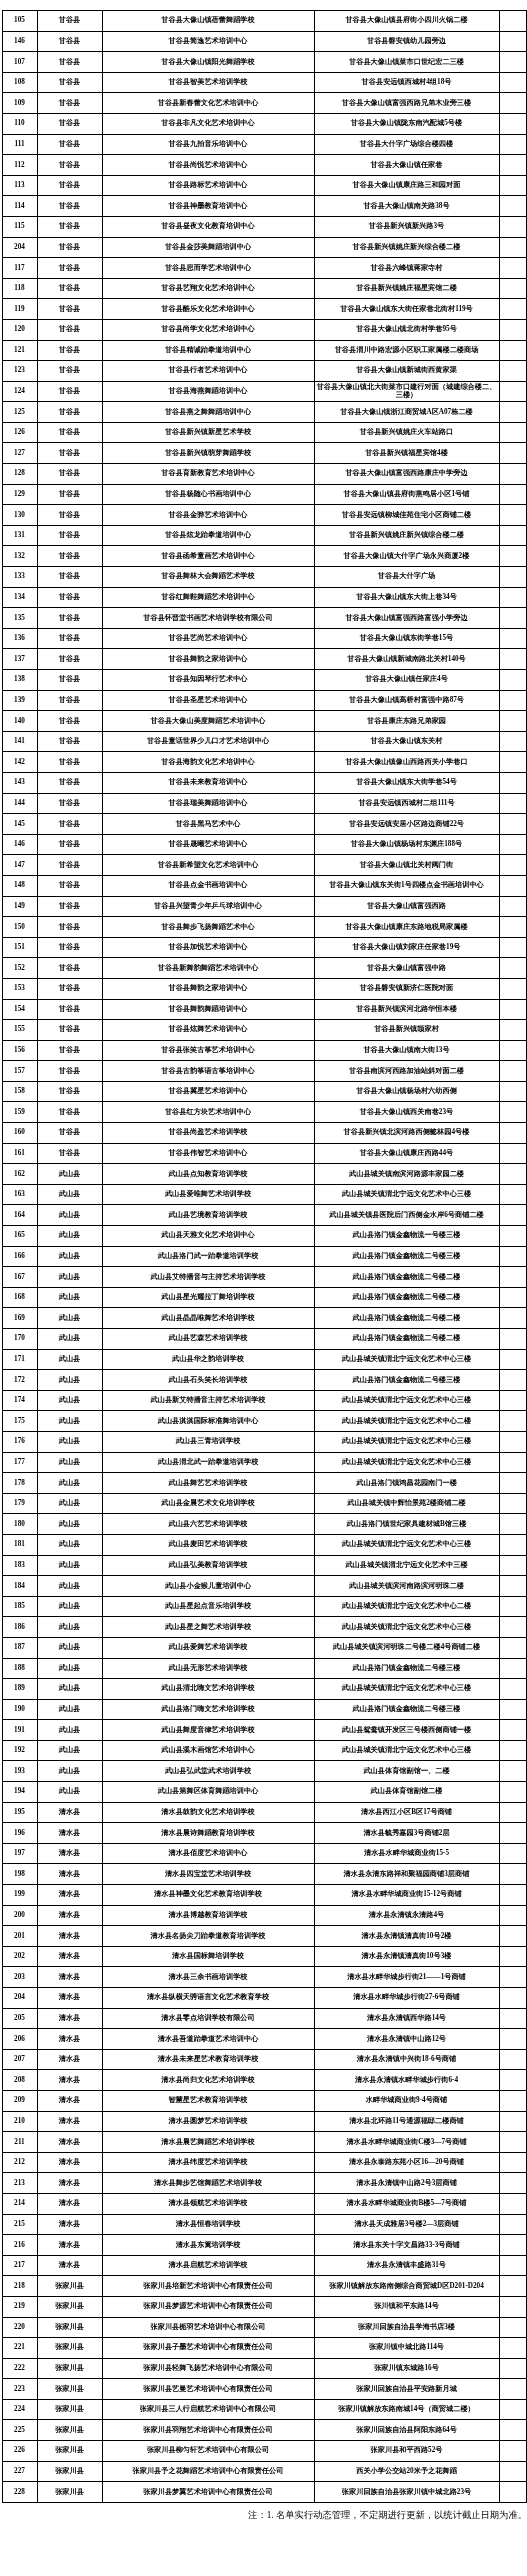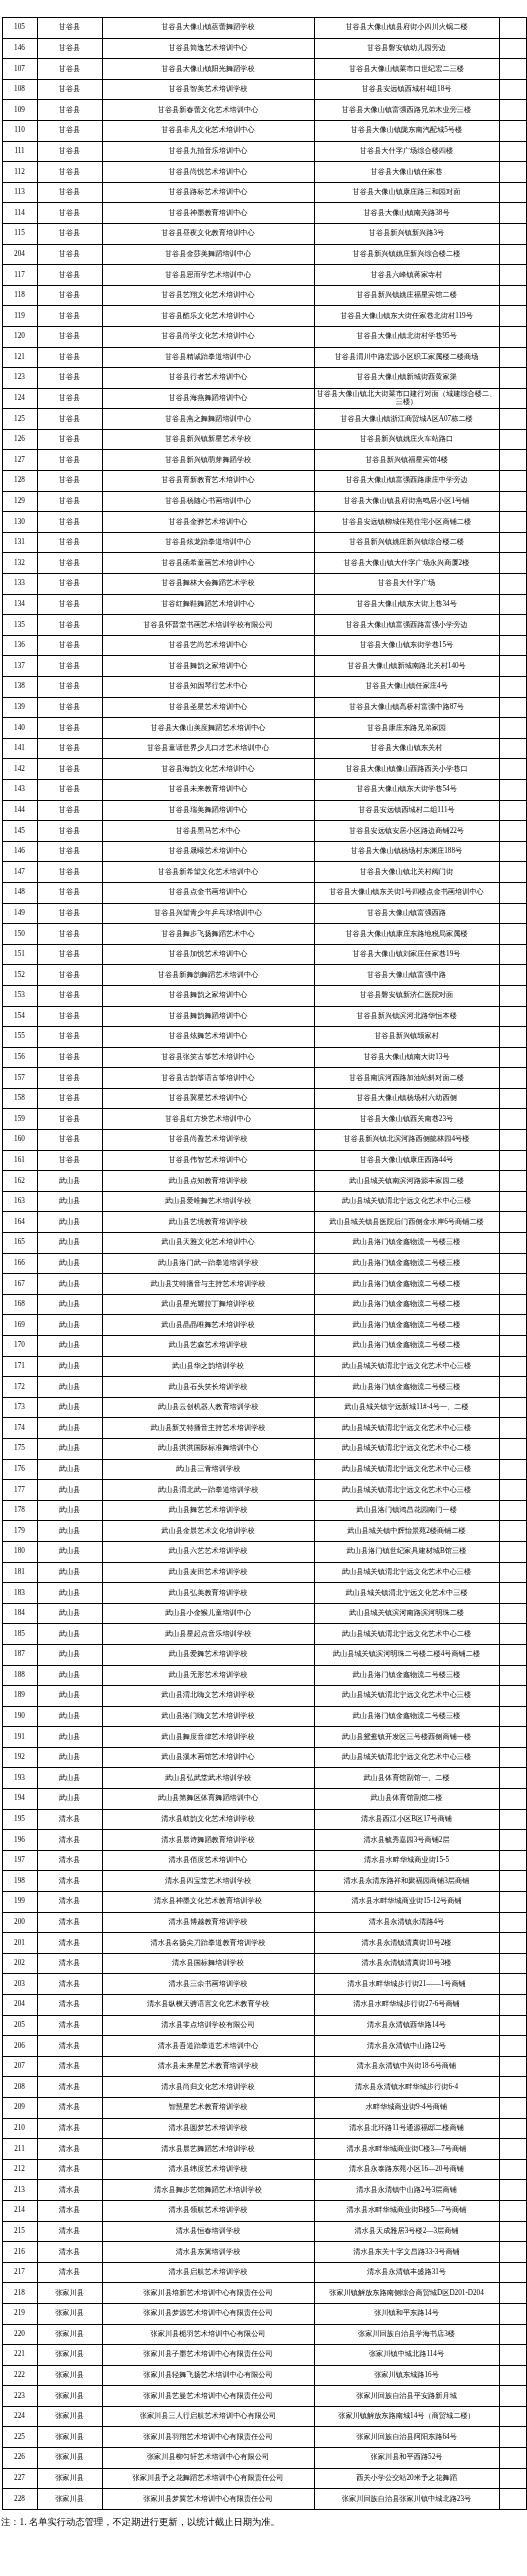--- a/index.html
+++ b/index.html
@@ -3,42 +3,44 @@
 <meta charset="utf-8">
 <style>
   html,body{margin:0;padding:0;}
   body{
     width:528px;height:2618px;position:relative;overflow:hidden;
     background:#ffffff;color:#000;
     font-family:"Liberation Serif","DejaVu Serif",serif;
   }
   table.list{
     border-collapse:collapse;table-layout:fixed;
-    margin-left:1.5px;margin-top:17px;
+    margin-left:1.5px;margin-top:10px;
     width:524px;
+    font-weight:bold;
   }
   table.list td{
     border:1px solid #000;
     text-align:center;vertical-align:middle;
     font-size:7.2px;line-height:8.8px;
     padding:0.5px 1.5px;
     overflow:hidden;
     word-break:break-all;
   }
   table.list tr{height:20.6px;}
   col.c0{width:35px}
   col.c1{width:65px}
   col.c2{width:212px}
   col.c3{width:185px}
   col.c4{width:27px}
   .notes{
     margin-top:6.2px;
     padding:0 1px;
     font-size:9.3px;line-height:13.4px;
     letter-spacing:0;
+    text-align:right;
   }
   .notes .ln{white-space:nowrap;}
 </style>
 </head>
 <body>
 
 <table class="list">
   <colgroup>
     <col class="c0">
       <col class="c1">
@@ -510,27 +512,20 @@
         <td></td>
       </tr>
       <tr>
         <td>172</td>
         <td>武山县</td>
         <td>武山县石头笑长培训学校</td>
         <td>武山县洛门镇金鑫物流二号楼三楼</td>
         <td></td>
       </tr>
       <tr>
-        <td>173</td>
-        <td>武山县</td>
-        <td>武山县云创机器人教育培训学校</td>
-        <td>武山县城关镇宁远新城11#-4号一、二楼</td>
-        <td></td>
-      </tr>
-      <tr>
         <td>174</td>
         <td>武山县</td>
         <td>武山县新艾特播音主持艺术培训学校</td>
         <td>武山县城关镇渭北宁远文化艺术中心三楼</td>
         <td></td>
       </tr>
       <tr>
         <td>175</td>
         <td>武山县</td>
         <td>武山县淇淇国际标准舞培训中心</td>
@@ -591,20 +586,27 @@
         <td>武山县</td>
         <td>武山县小金猴儿童培训中心</td>
         <td>武山县城关镇滨河南路滨河明珠二楼</td>
         <td></td>
       </tr>
       <tr>
         <td>185</td>
         <td>武山县</td>
         <td>武山县星起点音乐培训学校</td>
         <td>武山县城关镇渭北宁远文化艺术中心二楼</td>
+        <td></td>
+      </tr>
+      <tr>
+        <td>186</td>
+        <td>武山县</td>
+        <td>武山县星之舞艺术培训学校</td>
+        <td>武山县城关镇渭北宁远文化艺术中心三楼</td>
         <td></td>
       </tr>
       <tr>
         <td>187</td>
         <td>武山县</td>
         <td>武山县爱舞艺术培训学校</td>
         <td>武山县城关镇滨河明珠二号楼二楼4号商铺二楼</td>
         <td></td>
       </tr>
       <tr>

